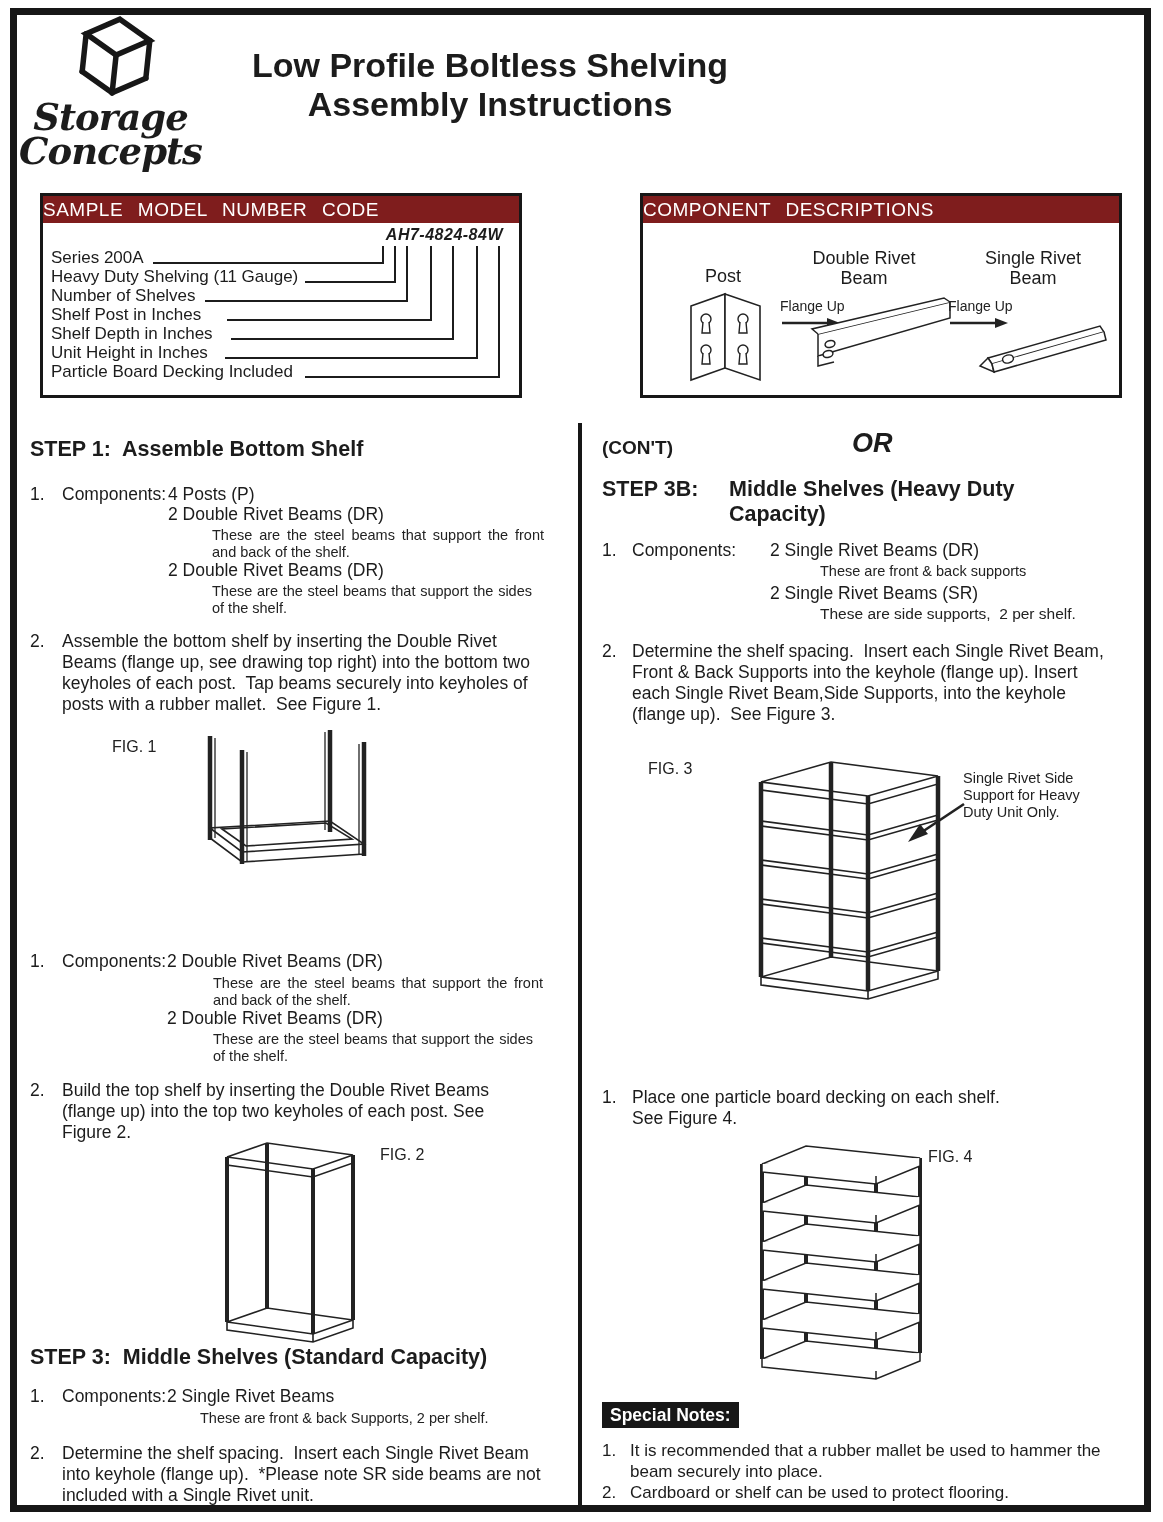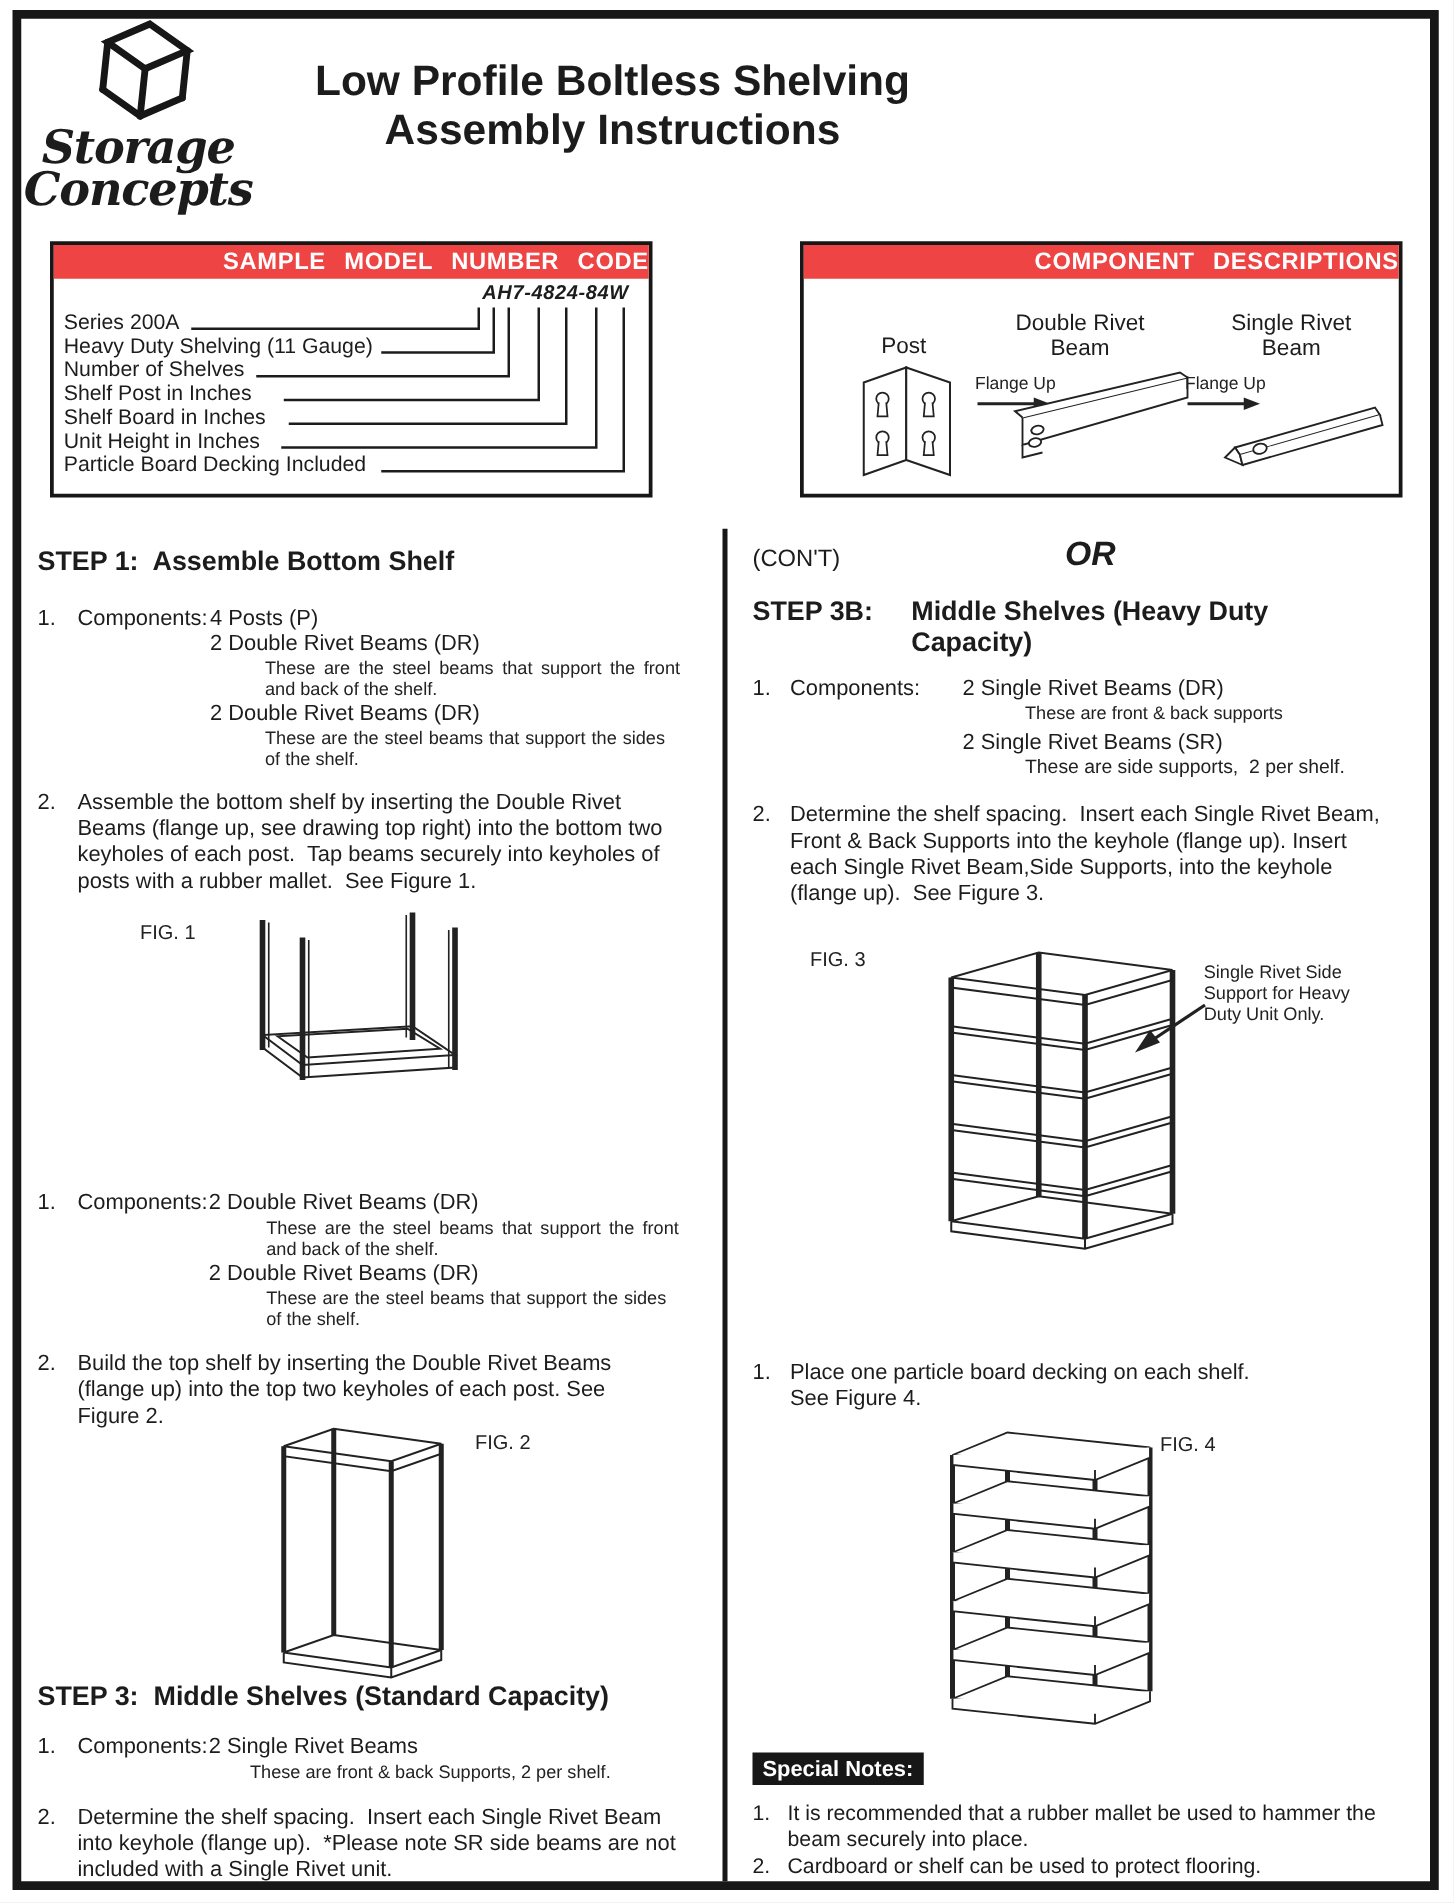--- a/index.html
+++ b/index.html
@@ -8,22 +8,22 @@
   .abs{position:absolute;}
   .page-border{position:absolute;left:10px;top:8px;right:12px;bottom:10px;border:7px solid #171717;}
   .divider{position:absolute;left:578px;top:423px;width:4px;height:1082px;background:#171717;}
 
   .logo-script{font-family:"DejaVu Serif",serif;font-style:italic;font-weight:bold;
                font-size:37px;line-height:34px;text-align:center;letter-spacing:-1px;}
 
   .doc-title{font-weight:bold;font-size:34px;line-height:39px;text-align:center;letter-spacing:0;}
 
   .box{position:absolute;border:3px solid #171717;background:#fff;box-sizing:border-box;}
-  .box-header{position:absolute;left:0;top:0;right:0;height:27px;background:#ef4444;color:#ffffff;
-              font-weight:bold;font-size:19px;line-height:27px;text-align:right;word-spacing:9px;letter-spacing:.5px;}
+  .box-header{position:absolute;left:0;top:0;right:0;height:27px;background:#7f1d1d;color:#ffffff;
+              font-weight:normal;font-size:19px;line-height:27px;text-align:left;word-spacing:9px;letter-spacing:.5px;}
 
   .model-number{position:absolute;font-weight:bold;font-size:16px;letter-spacing:.5px;font-style:italic;}
   .model-label{position:absolute;font-size:17px;white-space:nowrap;}
 
   .step-heading{position:absolute;font-weight:bold;font-size:21.5px;white-space:pre-wrap;}
   .body-txt{position:absolute;font-size:17.5px;line-height:21px;}
   .pre{white-space:pre-wrap;}
   .small-note{position:absolute;font-size:14.5px;line-height:16.5px;color:#222;}
   .just{text-align:justify;}
   .fig-label{position:absolute;font-size:16px;color:#222;}
@@ -62,21 +62,21 @@
     <div>Assembly Instructions</div>
   </div>
 
   <div class="box" style="left:40px;top:193px;width:482px;height:205px;">
     <div class="box-header">SAMPLE MODEL NUMBER CODE</div>
     <div class="model-number" style="right:16px;top:30px;">AH7-4824-84W</div>
     <div class="model-label" style="left:8px;top:52px;">Series 200A</div>
     <div class="model-label" style="left:8px;top:71px;">Heavy Duty Shelving (11 Gauge)</div>
     <div class="model-label" style="left:8px;top:90px;">Number of Shelves</div>
     <div class="model-label" style="left:8px;top:109px;">Shelf Post in Inches</div>
-    <div class="model-label" style="left:8px;top:128px;">Shelf Board in Inches</div>
+    <div class="model-label" style="left:8px;top:128px;">Shelf Depth in Inches</div>
     <div class="model-label" style="left:8px;top:147px;">Unit Height in Inches</div>
     <div class="model-label" style="left:8px;top:166px;">Particle Board Decking Included</div>
     <svg class="abs" style="left:0;top:0;" width="475" height="198" viewBox="0 0 475 198">
       <g stroke="#1c1c1c" stroke-width="2" fill="none">
         <polyline points="110,67 340,67 340,50"></polyline>
         <polyline points="262,86 352,86 352,50"></polyline>
         <polyline points="162,105 364,105 364,50"></polyline>
         <polyline points="184,124 388,124 388,50"></polyline>
         <polyline points="188,143 410,143 410,50"></polyline>
         <polyline points="182,162 434,162 434,50"></polyline>
@@ -200,21 +200,21 @@
   </svg>
 
   <div class="step-heading" style="left:30px;top:1345px;">STEP 3:  Middle Shelves (Standard Capacity)</div>
   <div class="body-txt" style="left:30px;top:1386px;">1.</div>
   <div class="body-txt" style="left:62px;top:1386px;">Components:</div>
   <div class="body-txt" style="left:167px;top:1386px;">2 Single Rivet Beams</div>
   <div class="small-note" style="left:200px;top:1410px;">These are front &amp; back Supports, 2 per shelf.</div>
   <div class="body-txt" style="left:30px;top:1443px;">2.</div>
   <div class="body-txt pre" style="left:62px;top:1443px;width:485px;">Determine the shelf spacing.  Insert each Single Rivet Beam into keyhole (flange up).  *Please note SR side beams are not included with a Single Rivet unit.</div>
 
-  <div class="abs" style="left:602px;top:437px;font-weight:normal;font-size:19px;">(CON'T)</div>
+  <div class="abs" style="left:602px;top:437px;font-weight:bold;font-size:19px;">(CON'T)</div>
   <div class="abs" style="left:852px;top:428px;font-weight:bold;font-style:italic;font-size:27px;">OR</div>
 
   <div class="step-heading" style="left:602px;top:477px;">STEP 3B:</div>
   <div class="step-heading" style="left:729px;top:477px;width:310px;line-height:25px;">Middle Shelves (Heavy Duty Capacity)</div>
 
   <div class="body-txt" style="left:602px;top:540px;">1.</div>
   <div class="body-txt" style="left:632px;top:540px;">Components:</div>
   <div class="body-txt" style="left:770px;top:540px;">2 Single Rivet Beams (DR)</div>
   <div class="small-note" style="left:820px;top:563px;">These are front &amp; back supports</div>
   <div class="body-txt" style="left:770px;top:583px;">2 Single Rivet Beams (SR)</div>

